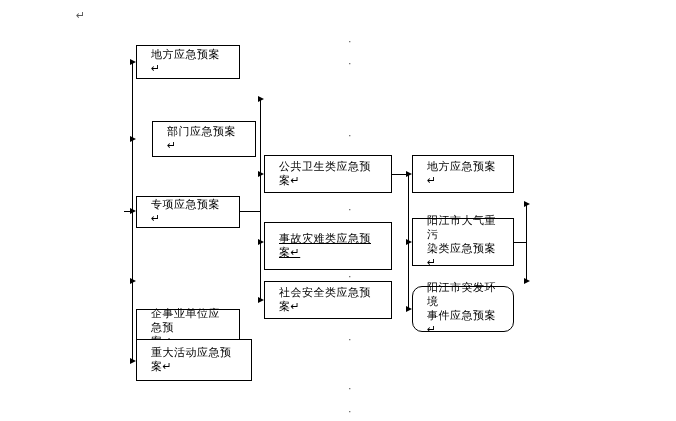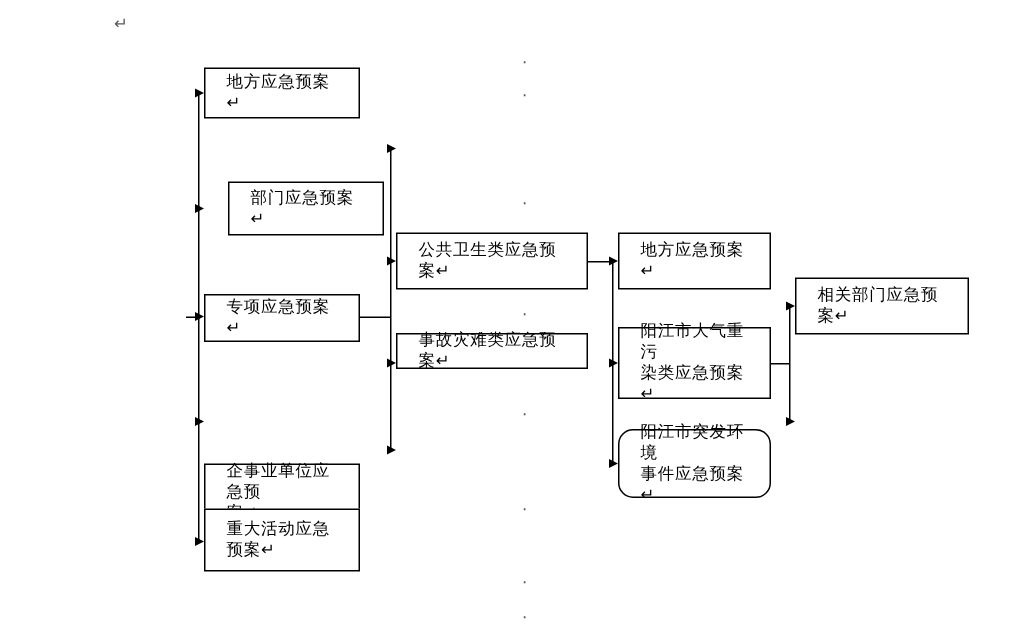--- a/index.html
+++ b/index.html
@@ -108,32 +108,32 @@
 
   <div class="node left-align" style="left:136px; top:45px; width:104px; height:34px;">地方应急预案↵</div>
 
   <div class="node left-align" style="left:136px; top:121px; width:104px; height:36px;margin-left:16px;">部门应急预案↵</div>
 
   <div class="node left-align" style="left:136px; top:196px; width:104px; height:32px;">专项应急预案↵</div>
 
   <div class="node left-align" style="left:136px; top:262px; width:104px; height:38px;margin-top:47px;">企事业单位应急预
 案↵</div>
 
-  <div class="node left-align" style="left:136px; top:339px; width:104px; height:42px;">重大活动应急预案↵</div>
+  <div class="node left-align" style="left:136px; top:339px; width:116px; height:42px;">重大活动应急预案↵</div>
 
 
   <div class="node left-align" style="left:264px; top:155px; width:128px; height:38px;">公共卫生类应急预案↵</div>
 
-  <div class="node left-align" style="left:264px; top:222px; width:128px; height:24px;">事故灾难类应急预案↵</div>
+  <div class="node left-align" style="left:264px; top:222px; width:128px; height:48px;text-decoration:underline;">事故灾难类应急预案↵</div>
 
+  <div class="node left-align" style="left:264px; top:281px; width:128px; height:38px;">社会安全类应急预案↵</div>
 
   <div class="node left-align" style="left:412px; top:155px; width:102px; height:38px;">地方应急预案↵</div>
 
   <div class="node left-align" style="left:412px; top:218px; width:102px; height:48px;">阳江市大气重污
 染类应急预案↵</div>
 
   <div class="node left-align" style="left:412px; top:286px; width:102px; height:46px;border-radius:10px;">阳江市突发环境
 事件应急预案↵</div>
 
-  <div class="node left-align" style="left:530px; top:185px; width:116px; height:38px;">相关部门应急预案↵</div>
 
 
 </div>
 
 </body></html>

